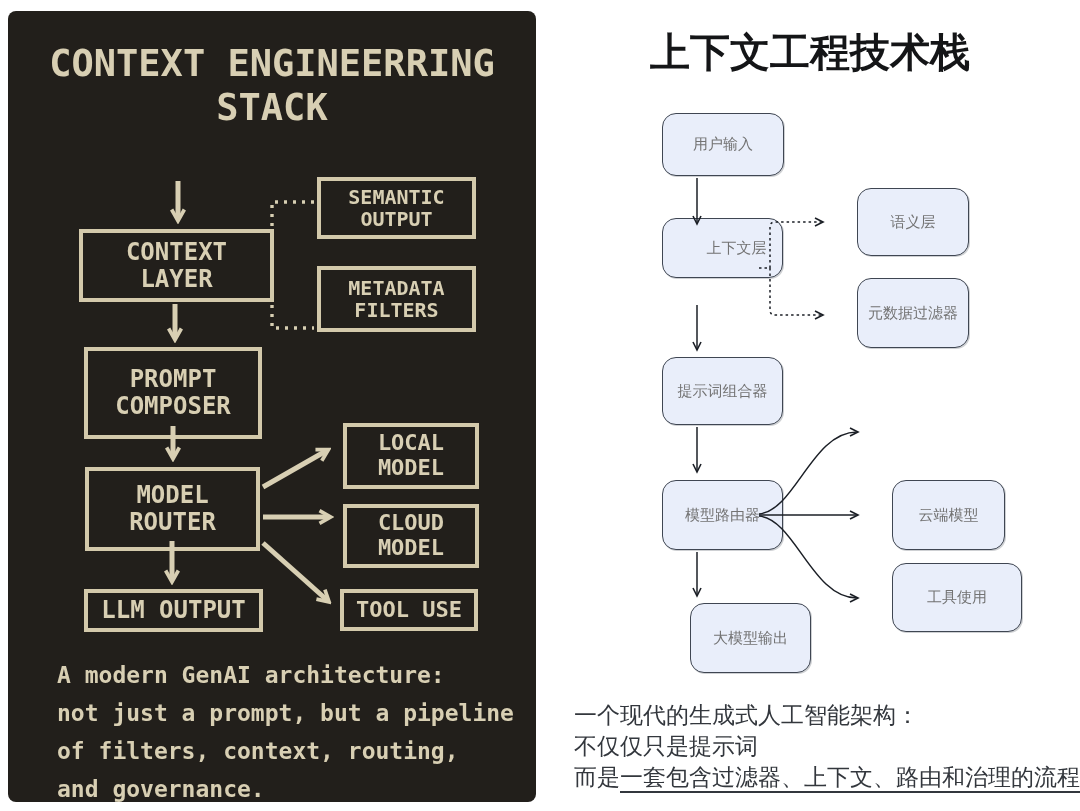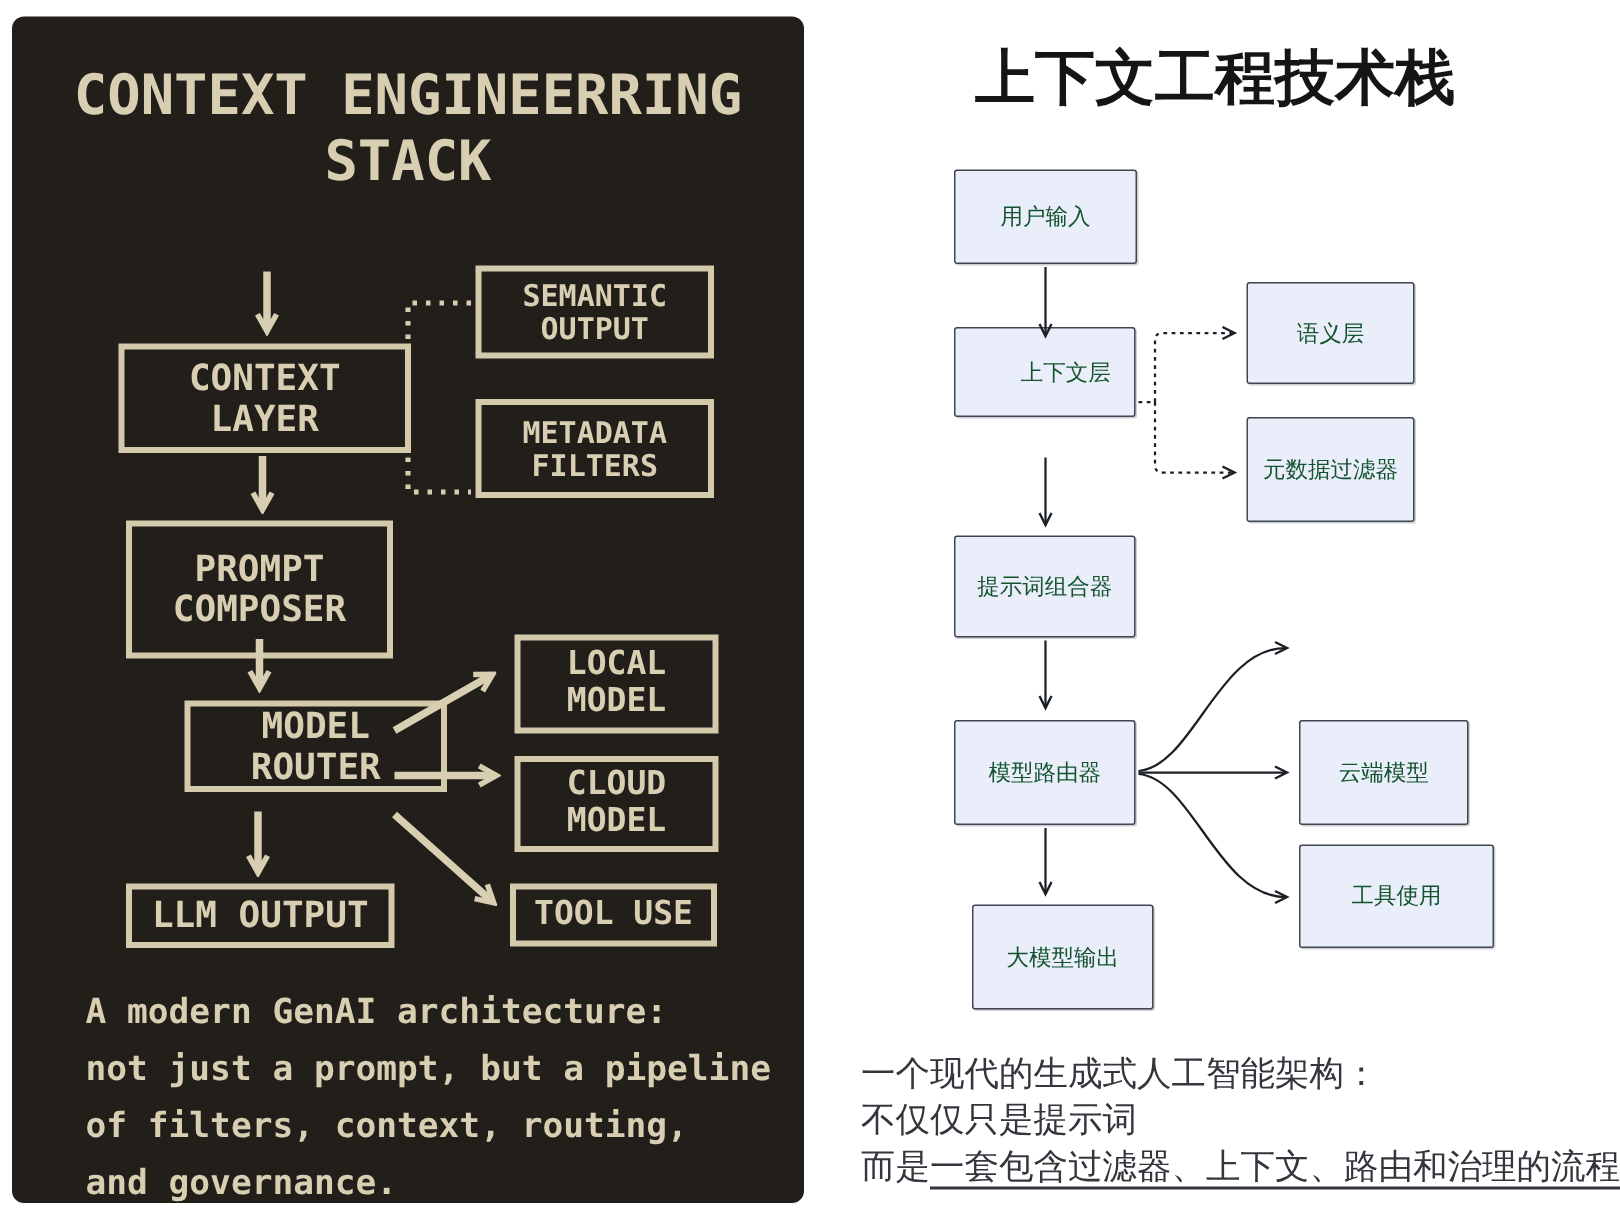--- a/index.html
+++ b/index.html
@@ -17,24 +17,24 @@
          font-family:"DejaVu Sans Mono",monospace;font-weight:bold;text-align:center;
          display:flex;align-items:center;justify-content:center;line-height:1.12;
          padding:0 8px;box-sizing:border-box;}
   .px-caption{position:absolute;left:57px;top:656px;color:#d8cfb3;
               font-family:"DejaVu Sans Mono",monospace;font-weight:bold;
               font-size:23px;line-height:38px;white-space:nowrap;}
 
   
   #right-title{position:absolute;left:540px;top:26px;width:540px;text-align:center;
                color:#141517;font-size:40px;font-weight:600;line-height:52px;}
-  .flowbox{position:absolute;background:#e9eefa;border:1.6px solid #3f4652;border-radius:2px;
-           color:#14532d;font-size:15px;display:flex;align-items:center;justify-content:center;
+  .flowbox{position:absolute;background:#e9eefa;border:1.6px solid #3f4652;border-radius:14px;
+           color:#737373;font-size:15px;display:flex;align-items:center;justify-content:center;
            text-align:center;box-sizing:border-box;padding:0 4px;
-           box-shadow:1px 1px 0 rgba(60,66,80,.25);}
+           box-shadow:1px 1px 0 rgba(60,66,80,.25);margin-left:26px;}
   .cn-caption{position:absolute;left:574px;top:700px;color:#33373d;font-size:23px;
               line-height:31px;white-space:nowrap;}
   .cn-underline{text-decoration:underline;text-underline-offset:6px;text-decoration-thickness:2px;}
 
   svg.layer{position:absolute;left:0;top:0;pointer-events:none;}
 </style>
 </head>
 <body>
 
 <div id="stage">
@@ -42,21 +42,21 @@
   <div id="left-panel">
     <div class="px-title" id="px-title-1" style="left:0;">CONTEXT ENGINEERRING</div>
     <div class="px-title" id="px-title-2" style="left:0;">STACK</div>
   </div>
 
   <div class="pxbox" style="left:317px;top:177px;width:159px;height:62px;font-size:20px;">SEMANTIC OUTPUT</div>
   <div class="pxbox" style="left:79px;top:229px;width:195px;height:73px;font-size:24px;">CONTEXT LAYER</div>
   <div class="pxbox" style="left:317px;top:266px;width:159px;height:66px;font-size:20px;">METADATA FILTERS</div>
   <div class="pxbox" style="left:84px;top:347px;width:178px;height:92px;font-size:24px;">PROMPT COMPOSER</div>
   <div class="pxbox" style="left:343px;top:423px;width:136px;height:66px;font-size:22px;">LOCAL MODEL</div>
-  <div class="pxbox" style="left:85px;top:467px;width:175px;height:61px;font-size:24px;margin-left:38px;">MODEL ROUTER</div>
+  <div class="pxbox" style="left:85px;top:467px;width:175px;height:84px;font-size:24px;">MODEL ROUTER</div>
   <div class="pxbox" style="left:343px;top:504px;width:136px;height:64px;font-size:22px;">CLOUD MODEL</div>
   <div class="pxbox" style="left:84px;top:589px;width:179px;height:43px;font-size:24px;">LLM OUTPUT</div>
   <div class="pxbox" style="left:340px;top:589px;width:138px;height:42px;font-size:22px;">TOOL USE</div>
 
   <svg class="layer" width="1080" height="811">
     <defs>
       <marker id="chevTan" viewBox="0 0 12 12" refX="8" refY="6" markerWidth="3.4" markerHeight="3.4" orient="auto-start-reverse">
         <path d="M2 1.5 L10 6 L2 10.5" fill="none" stroke="#d8cfb3" stroke-width="2.6"></path>
       </marker>
     </defs>
@@ -85,21 +85,21 @@
   <div id="right-title">上下文工程技术栈</div>
 
   <div class="flowbox" style="left:636px;top:113px;width:122px;height:63px;">用户输入</div>
   <div class="flowbox" style="left:636px;top:218px;width:121px;height:60px;padding-left:32px;">上下文层</div>
   <div class="flowbox" style="left:831px;top:188px;width:112px;height:68px;">语义层</div>
   <div class="flowbox" style="left:831px;top:278px;width:112px;height:70px;">元数据过滤器</div>
   <div class="flowbox" style="left:636px;top:357px;width:121px;height:68px;">提示词组合器</div>
   <div class="flowbox" style="left:636px;top:480px;width:121px;height:70px;">模型路由器</div>
   <div class="flowbox" style="left:866px;top:480px;width:113px;height:70px;">云端模型</div>
   <div class="flowbox" style="left:866px;top:563px;width:130px;height:69px;">工具使用</div>
-  <div class="flowbox" style="left:648px;top:603px;width:121px;height:70px;">大模型输出</div>
+  <div class="flowbox" style="left:664px;top:603px;width:121px;height:70px;">大模型输出</div>
 
   <svg class="layer" width="1080" height="811">
     <defs>
       <marker id="chevBlk" viewBox="0 0 12 12" refX="9" refY="6" markerWidth="8" markerHeight="8" orient="auto-start-reverse">
         <path d="M2 2 L10 6 L2 10" fill="none" stroke="#1b1f26" stroke-width="1.6"></path>
       </marker>
     </defs>
     <g stroke="#1b1f26" stroke-width="1.5" fill="none">
       <path d="M697 178 V223" marker-end="url(#chevBlk)"></path>
       <path d="M697 305 V349" marker-end="url(#chevBlk)"></path>

